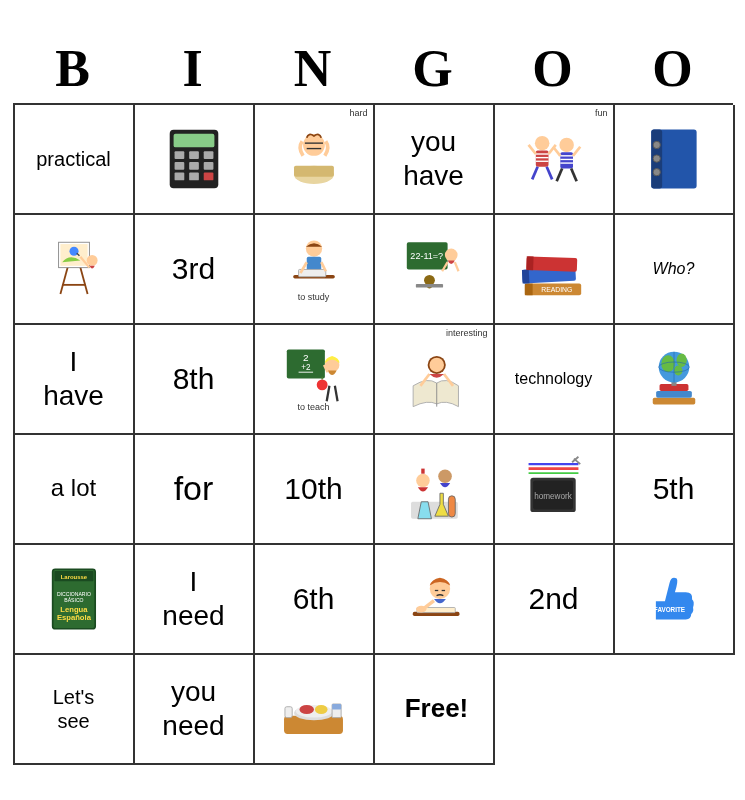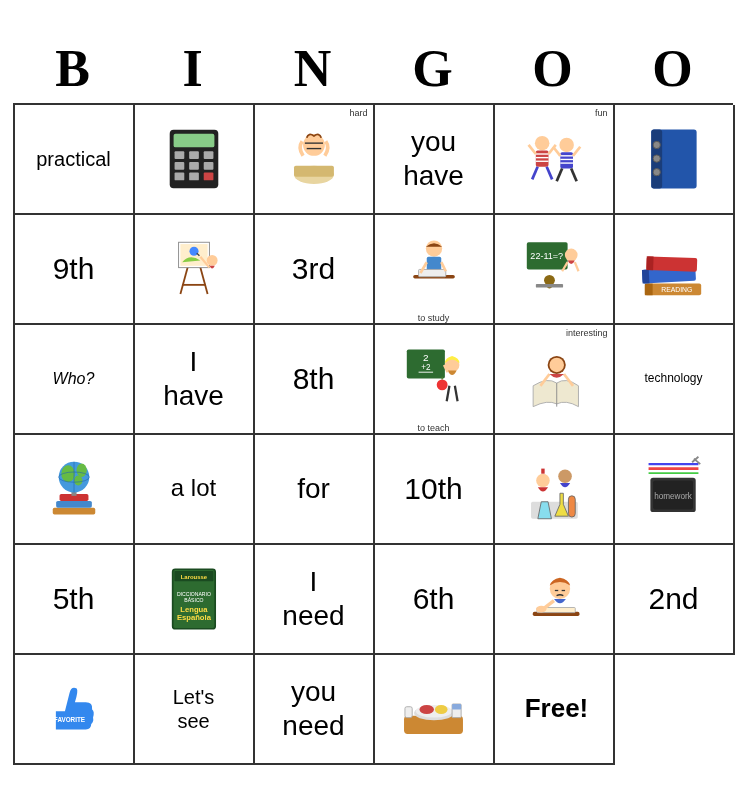--- a/index.html
+++ b/index.html
@@ -54,27 +54,27 @@
       font-weight: normal;
       line-height: 1.2;
     }
     .cell .cell-text.large {
       font-size: 30px;
     }
     .cell .cell-text.small {
       font-size: 20px;
     }
     .cell .cell-text.tiny {
-      font-size: 12px;
+      font-size: 16px;
     }
     .cell .sub-label {
       font-size: 9px;
       color: #333;
       position: absolute;
-      bottom: 0;
+      bottom: 21px;
       text-align: center;
     }
     .cell .top-label {
       font-size: 9px;
       color: #333;
       position: absolute;
       top: 3px;
       right: 5px;
     }
     .free-cell {
@@ -176,23 +176,20 @@
       <svg width="65" height="75" viewBox="0 0 65 75">
         <rect x="8" y="5" width="50" height="65" rx="3" fill="#2255aa"></rect>
         <rect x="8" y="5" width="12" height="65" rx="3" fill="#1a3d7a"></rect>
         <circle cx="14" cy="22" r="4" fill="#888" stroke="#555" stroke-width="1"></circle>
         <circle cx="14" cy="37" r="4" fill="#888" stroke="#555" stroke-width="1"></circle>
         <circle cx="14" cy="52" r="4" fill="#888" stroke="#555" stroke-width="1"></circle>
       </svg>
     </div>
 
     <div class="cell">
-      <span class="cell-text large">9th</span>
-    </div>
-    <div class="cell">
 
       <svg width="70" height="75" viewBox="0 0 70 75">
 
         <line x1="35" y1="10" x2="20" y2="65" stroke="#8B4513" stroke-width="2"></line>
         <line x1="35" y1="10" x2="50" y2="65" stroke="#8B4513" stroke-width="2"></line>
         <line x1="22" y1="55" x2="48" y2="55" stroke="#8B4513" stroke-width="2"></line>
         <rect x="18" y="8" width="34" height="28" fill="#fff" stroke="#888" stroke-width="1"></rect>
         <rect x="20" y="10" width="30" height="24" fill="#ffeecc"></rect>
 
         <circle cx="35" cy="18" r="5" fill="#4488ff"></circle>
@@ -330,21 +327,21 @@
         <ellipse cx="40" cy="30" rx="5" ry="6" fill="#66bb44"></ellipse>
 
         <ellipse cx="35" cy="26" rx="18" ry="6" fill="none" stroke="#2266aa" stroke-width="0.7"></ellipse>
         <line x1="35" y1="8" x2="35" y2="44" stroke="#2266aa" stroke-width="0.7"></line>
       </svg>
     </div>
     <div class="cell">
       <span class="cell-text" style="font-size:24px;">a lot</span>
     </div>
     <div class="cell">
-      <span class="cell-text" style="font-size:28px;">for</span>
+      <span class="cell-text" style="font-size:34px;">for</span>
     </div>
     <div class="cell">
       <span class="cell-text large">10th</span>
     </div>
     <div class="cell">
 
       <svg width="70" height="80" viewBox="0 0 70 80">
 
         <rect x="8" y="55" width="55" height="20" rx="2" fill="#ddd"></rect>
 

